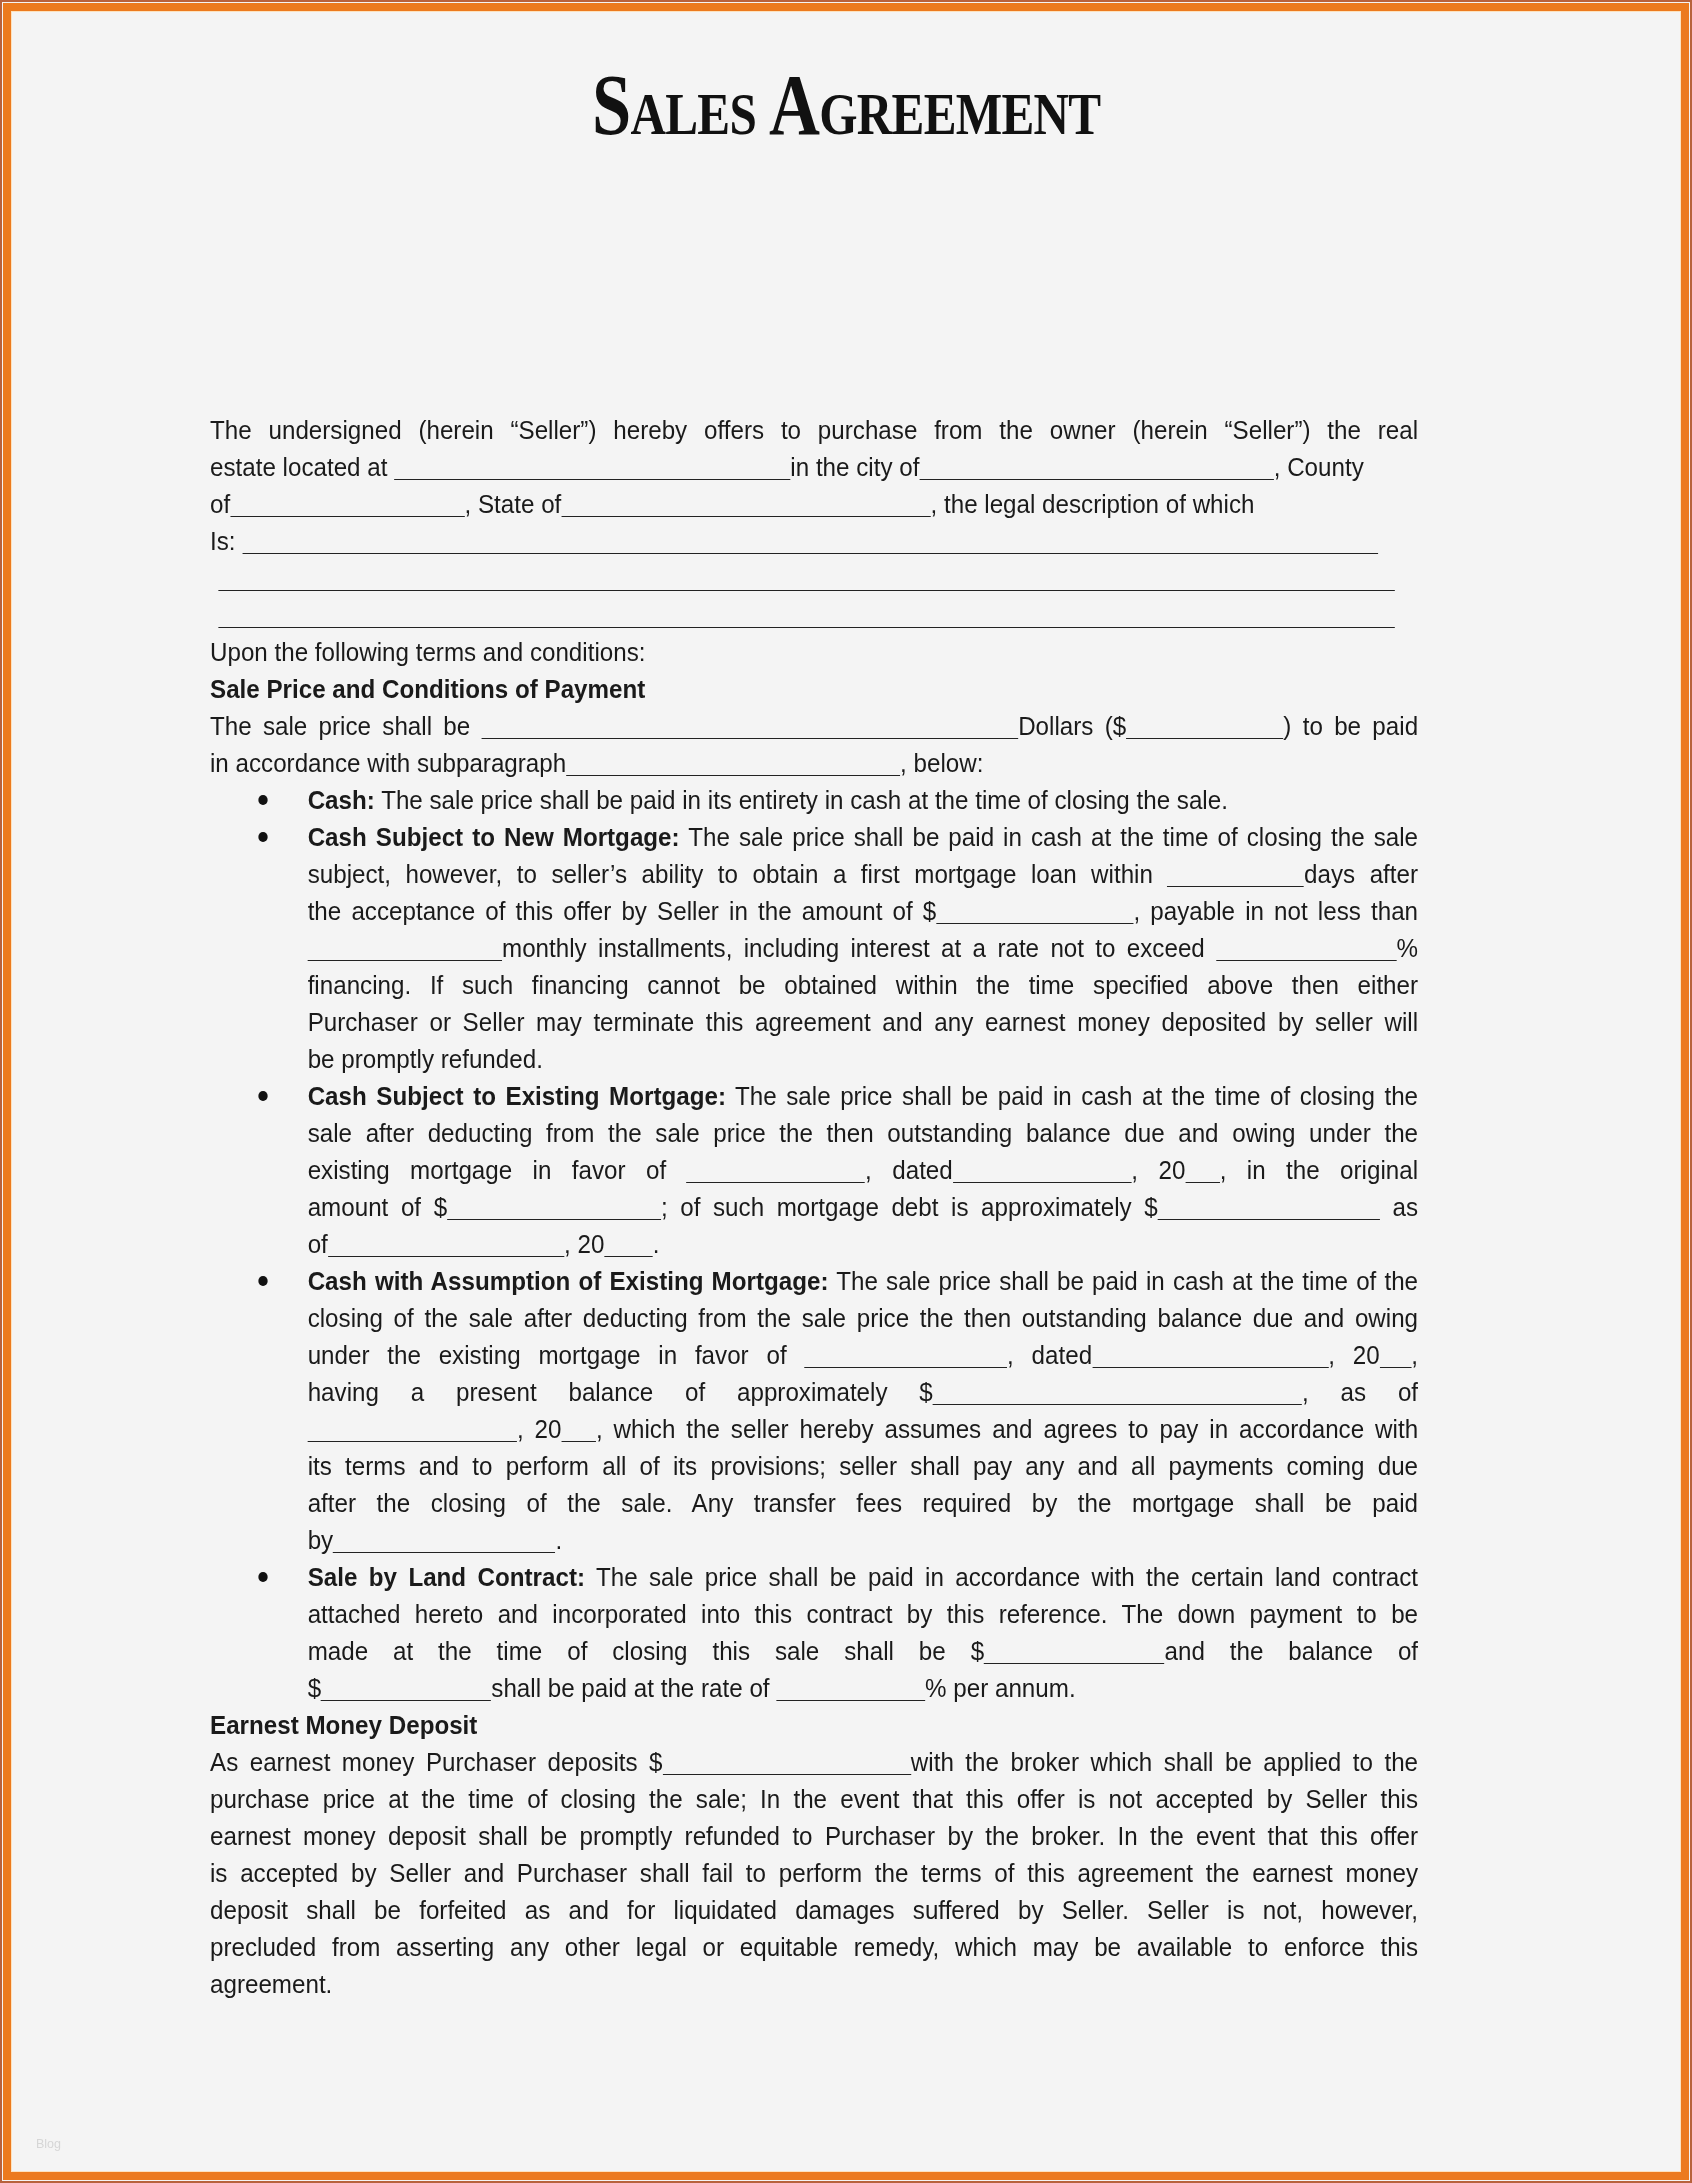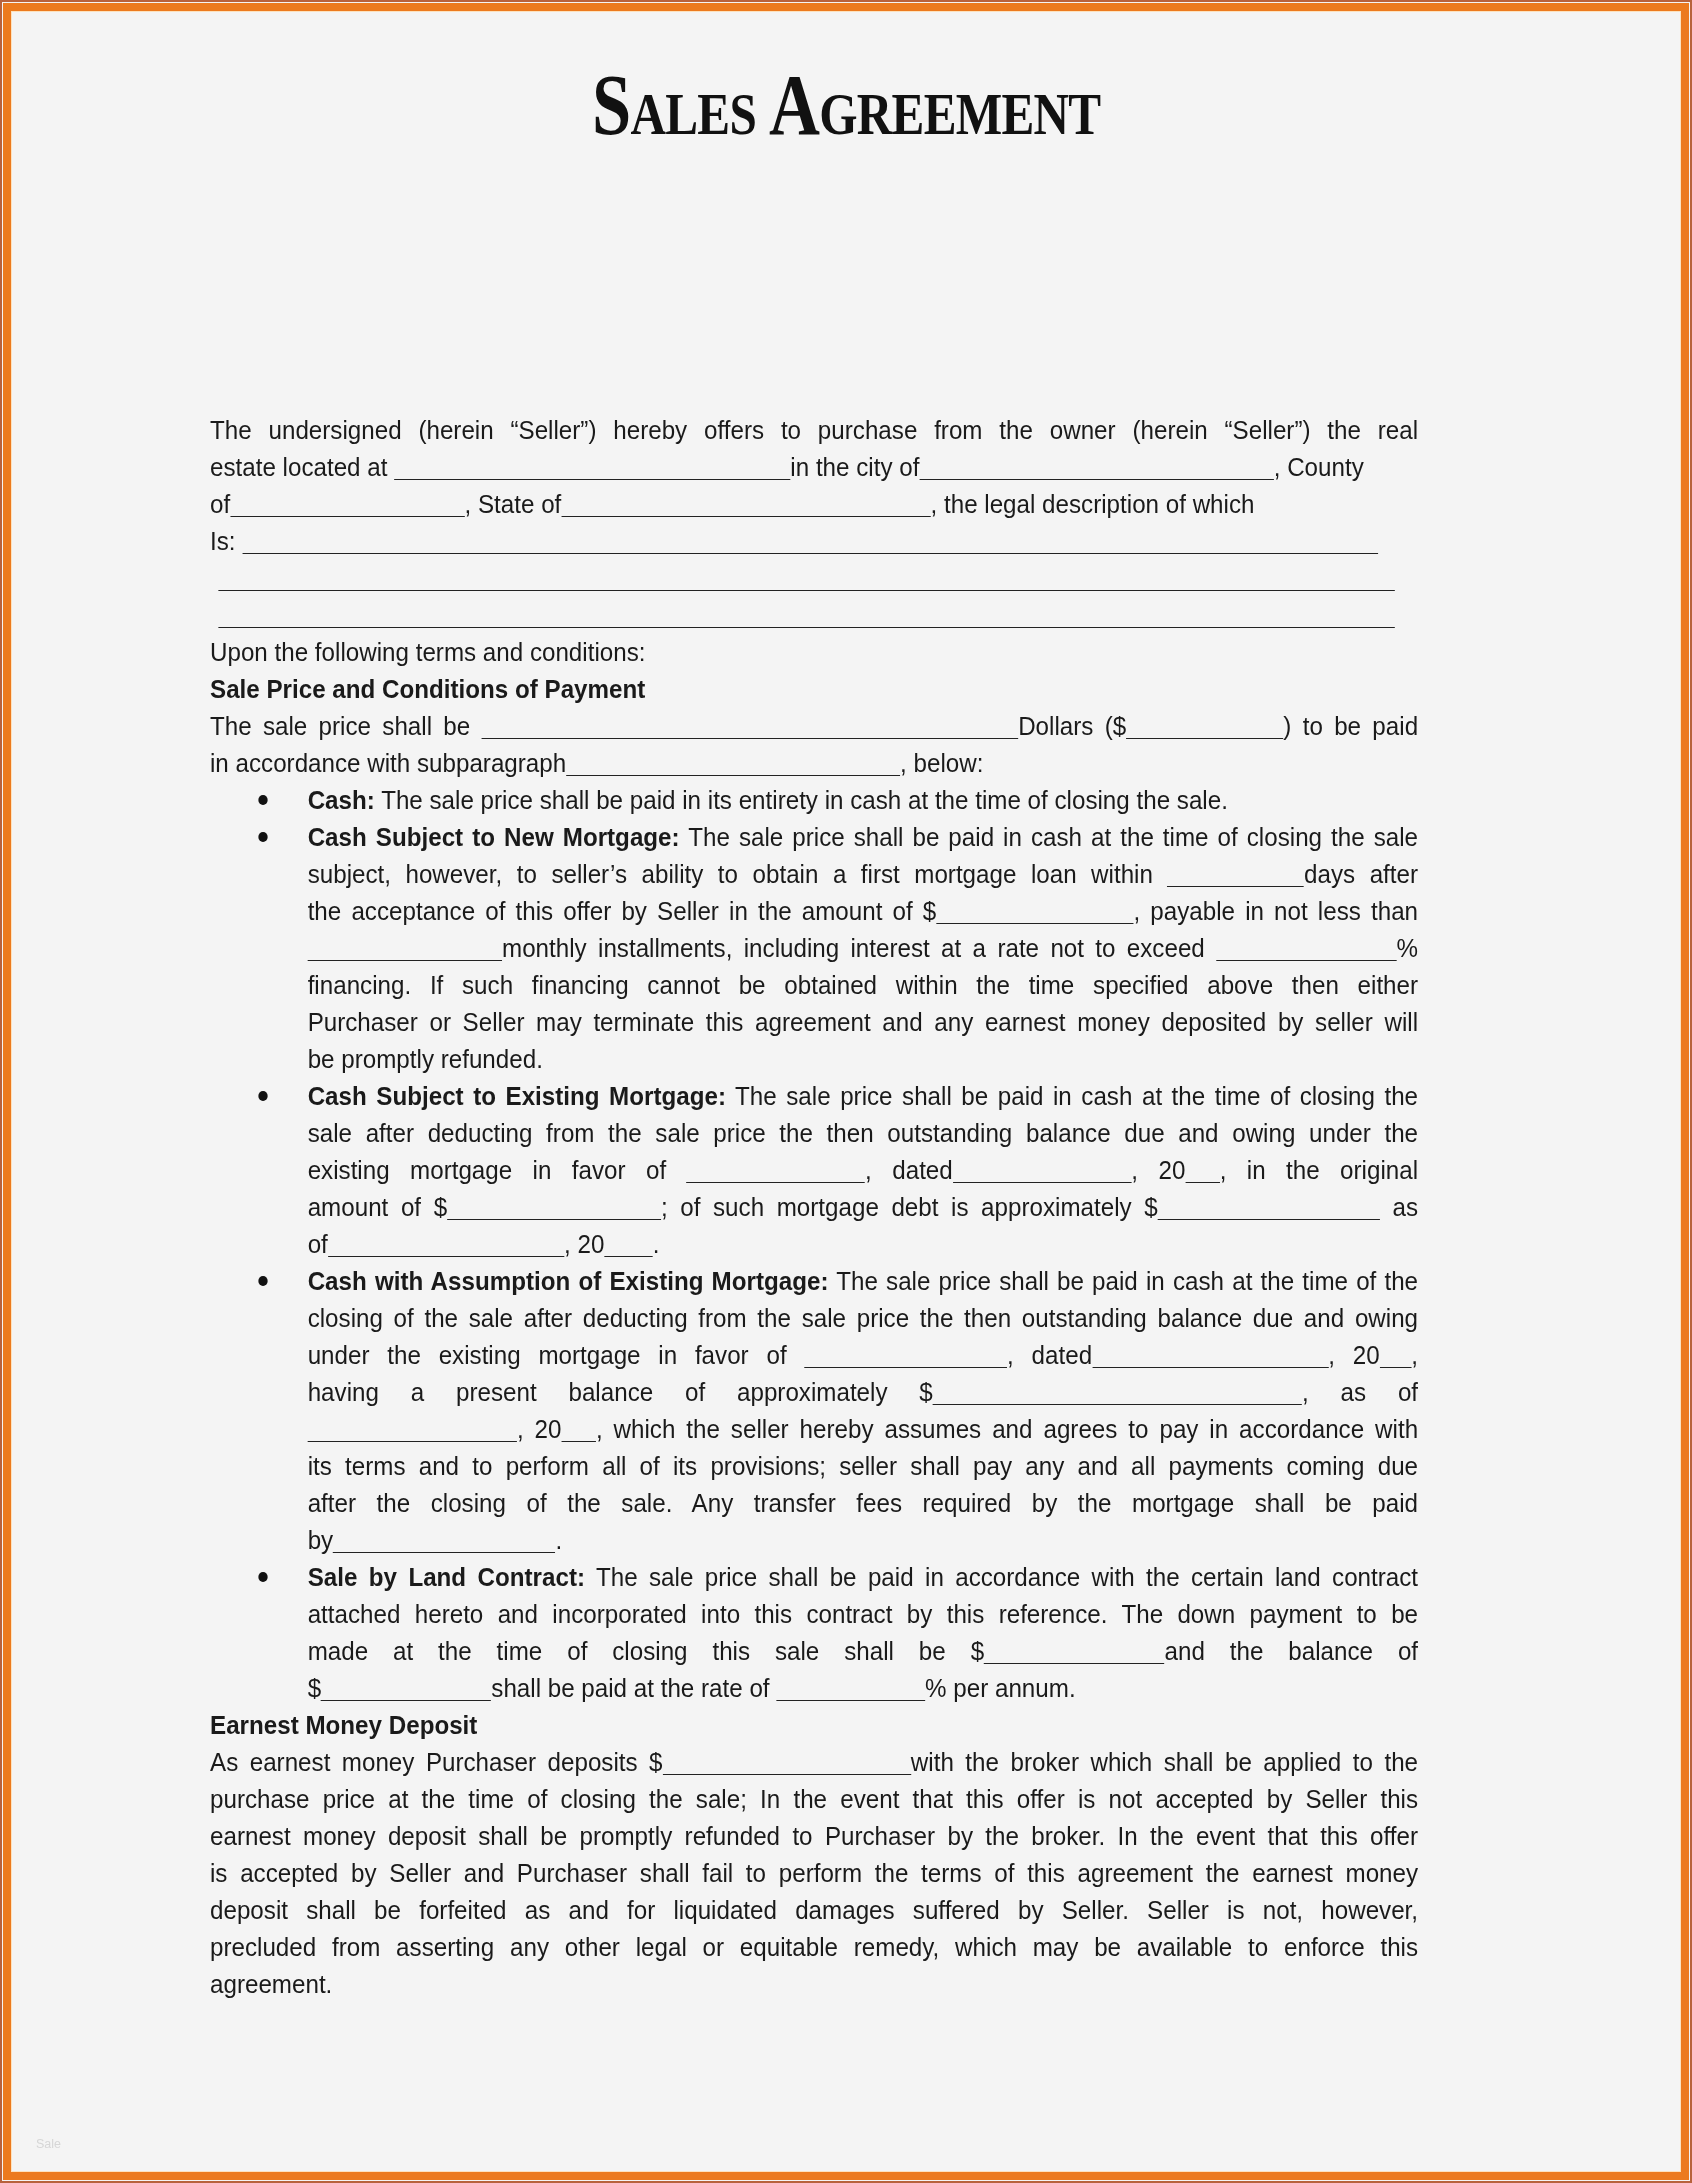--- a/index.html
+++ b/index.html
@@ -210,15 +210,15 @@
       </span>
       <span class="jline">purchase price at the time of closing the sale; In the event that this offer is not accepted by Seller this</span>
       <span class="jline">earnest money deposit shall be promptly refunded to Purchaser by the broker.  In the event that this offer</span>
       <span class="jline">is accepted by Seller and Purchaser shall fail to perform the terms of this agreement the earnest money</span>
       <span class="jline">deposit shall be forfeited as and for liquidated damages suffered by Seller.  Seller is not, however,</span>
       <span class="jline">precluded from asserting any other legal or equitable remedy, which may be available to enforce this</span>
       <span class="line">agreement.</span>
     </div>
   </div>
 
-  <div class="watermark">Sale</div>
+  <div class="watermark">Blog</div>
 </div>
 
 
 </body></html>

